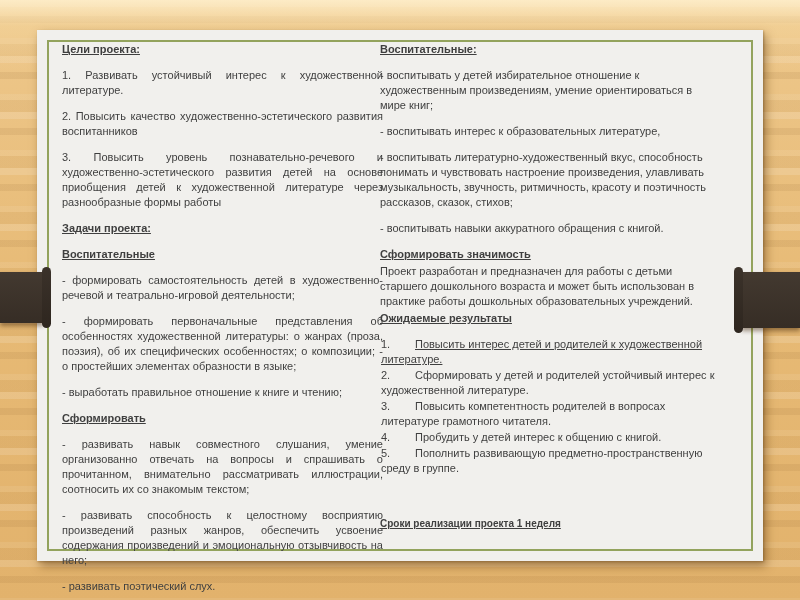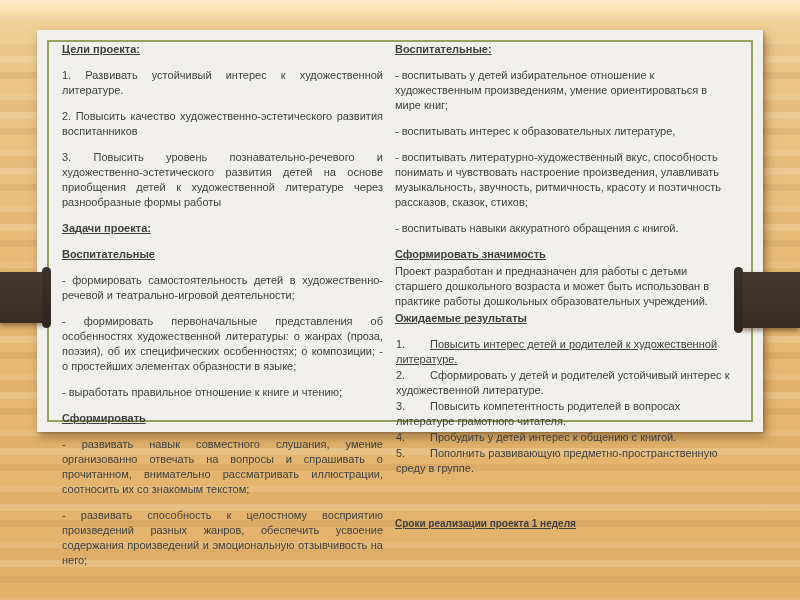--- a/index.html
+++ b/index.html
@@ -12,34 +12,34 @@
       repeating-linear-gradient(180deg,
         rgba(255,255,255,.14) 0px, rgba(255,255,255,.14) 7px,
         rgba(0,0,0,0) 7px, rgba(0,0,0,0) 16px,
         rgba(130,85,35,.10) 16px, rgba(130,85,35,.10) 23px,
         rgba(0,0,0,0) 23px, rgba(0,0,0,0) 38px,
         rgba(255,255,255,.08) 38px, rgba(255,255,255,.08) 44px,
         rgba(130,85,35,.06) 44px, rgba(130,85,35,.06) 56px),
       linear-gradient(180deg, #eec88c 0px, #e7ba75 300px, #e2b26c 600px);
   }
   .page {
-    position:absolute; left:37px; top:30px; width:726px; height:402px;
+    position:absolute; left:37px; top:30px; width:726px; height:531px;
     background:#f1f0ed;
     box-shadow:3px 5px 9px rgba(95,60,15,.5), 1px 1px 2px rgba(95,60,15,.35);
   }
   .frame {
     position:absolute; left:10px; top:10px; right:10px; bottom:10px;
     border:2px solid #93a35d;
   }
   .col {
     position:absolute; top:12px;
     font-size:11px; line-height:15px; color:#3f3f3f;
   }
   .col-left  { left:25px;  width:321px; text-align:justify; }
-  .col-right { left:358px; width:337px; text-align:left; }
+  .col-right { left:343px; width:337px; text-align:left; }
   .col p { margin:11px 0 0 0; }
   .col p:first-child { margin-top:0; }
   .h { font-weight:bold; text-decoration:underline; }
   .tight { margin-top:2px !important; }
   .big-gap { margin-top:40px !important; font-size:10px; }
   .li { margin:1px !important; }
   .li.gap { margin-top:11px !important;text-decoration:underline; }
   .num { display:inline-block; width:34px; }
   .clip {
     position:absolute; background:linear-gradient(180deg,#433930,#362d25);
@@ -67,20 +67,21 @@
       <p class="p">2. Повысить качество художественно-эстетического развития воспитанников</p>
       <p class="p">3. Повысить уровень познавательно-речевого и художественно-эстетического развития детей на основе приобщения детей к художественной литературе через разнообразные формы работы</p>
       <p class="h">Задачи проекта:</p>
       <p class="h">Воспитательные</p>
       <p class="p">- формировать самостоятельность детей в художественно-речевой и театрально-игровой деятельности;</p>
       <p class="p">- формировать первоначальные представления об особенностях художественной литературы: о жанрах (проза, поэзия), об их специфических особенностях; о композиции; - о простейших элементах образности в языке;</p>
       <p class="p">- выработать правильное отношение к книге и чтению;</p>
       <p class="h">Сформировать</p>
       <p class="p">- развивать навык совместного слушания, умение организованно отвечать на вопросы и спрашивать о прочитанном, внимательно рассматривать иллюстрации, соотносить их со знакомым текстом;</p>
       <p class="p">- развивать способность к целостному восприятию произведений разных жанров, обеспечить усвоение содержания произведений и эмоциональную отзывчивость на него;</p>
+      <p class="p">- развивать поэтический слух.</p>
     </div>
   <div class="col col-right">
       <p class="h">Воспитательные:</p>
       <p class="p">- воспитывать у детей избирательное отношение к художественным произведениям, умение ориентироваться в мире книг;</p>
       <p class="p">- воспитывать интерес к образовательных литературе,</p>
       <p class="p">- воспитывать литературно-художественный вкус, способность понимать и чувствовать настроение произведения, улавливать музыкальность, звучность, ритмичность, красоту и поэтичность рассказов, сказок, стихов;</p>
       <p class="p">- воспитывать навыки аккуратного обращения с книгой.</p>
       <p class="h">Сформировать значимость</p>
       <p class="p tight">Проект разработан и предназначен для работы с детьми старшего дошкольного возраста и может быть использован в практике работы дошкольных образовательных учреждений.</p>
       <p class="h tight">Ожидаемые результаты</p>

